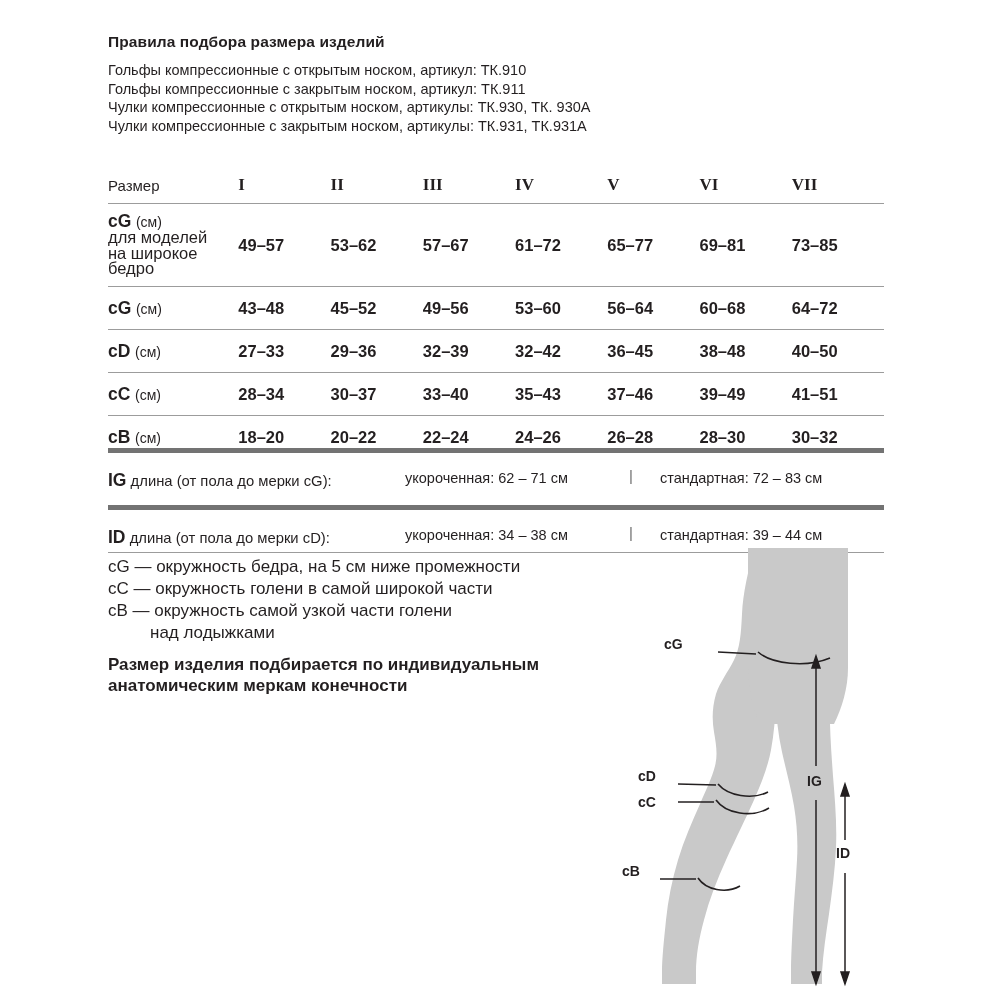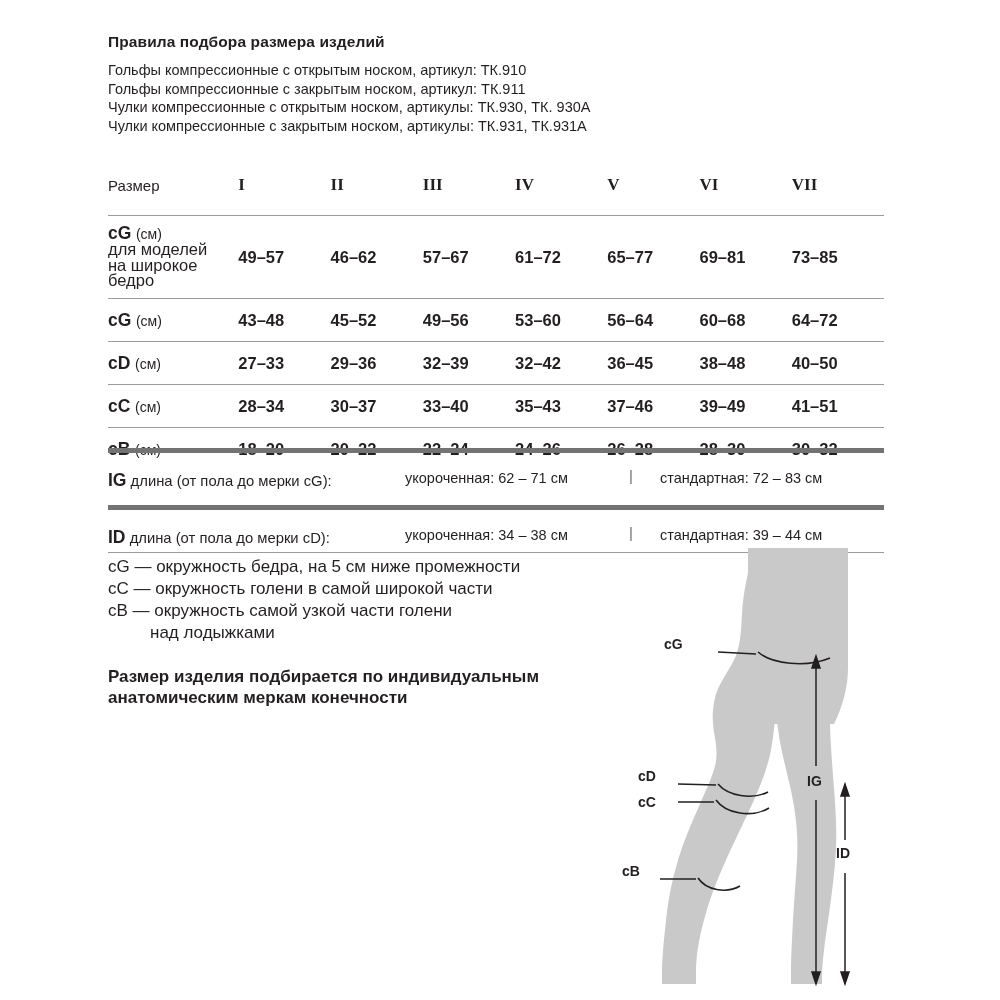--- a/index.html
+++ b/index.html
@@ -50,21 +50,21 @@
   }
   .size-table td, .size-table th {
     padding: 0;
     text-align: left;
     vertical-align: middle;
   }
   .hdr-row th {
     font-size: 15px;
     font-weight: normal;
     height: 36px;
-    padding-bottom: 12px;
+    padding-bottom: 0;
     margin-left: 28px;
   }
   .hdr-row th.label-col {
     font-weight: normal;
   }
   .hdr-row th.roman {
     font-weight: bold;
     font-size: 17px;
     font-family: "Liberation Serif", serif;
   }
@@ -159,21 +159,21 @@
     top: 556px;
     font-size: 17px;
     line-height: 22px;
     width: 460px;
   }
   .legend .indent {
     padding-left: 42px;
   }
   .legend .strong {
     font-weight: bold;
-    margin-top: 22px;
+    margin-top: 10px;
     line-height: 21px;
   }
 
   
   .figure {
     position: absolute;
     left: 600px;
     top: 548px;
     width: 300px;
     height: 440px;
@@ -217,21 +217,21 @@
 
     <tr class="data-row tall">
       <td class="label-col wide-cell">
         <span class="meas-label">cG</span>
         <span class="meas-unit">(см)</span>
         <div>для моделей</div>
         <div>на широкое</div>
         <div>бедро</div>
       </td>
       <td class="val-col">49–57</td>
-      <td class="val-col">46–62</td>
+      <td class="val-col">53–62</td>
       <td class="val-col">57–67</td>
       <td class="val-col">61–72</td>
       <td class="val-col">65–77</td>
       <td class="val-col">69–81</td>
       <td class="val-col">73–85</td>
     </tr>
 
     <tr class="rule-row">
           <td colspan="8"></td>
         </tr>

